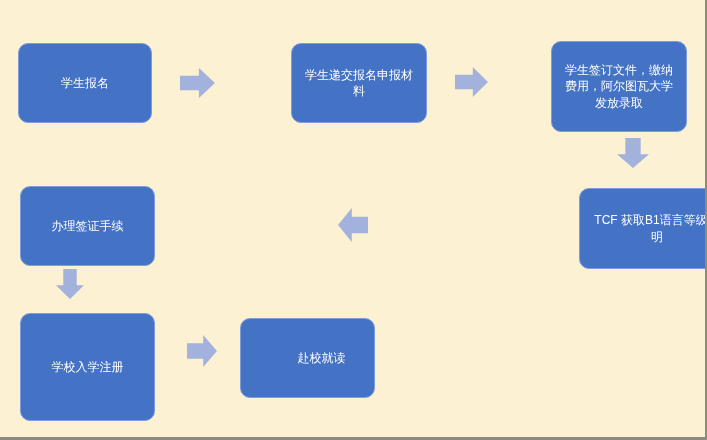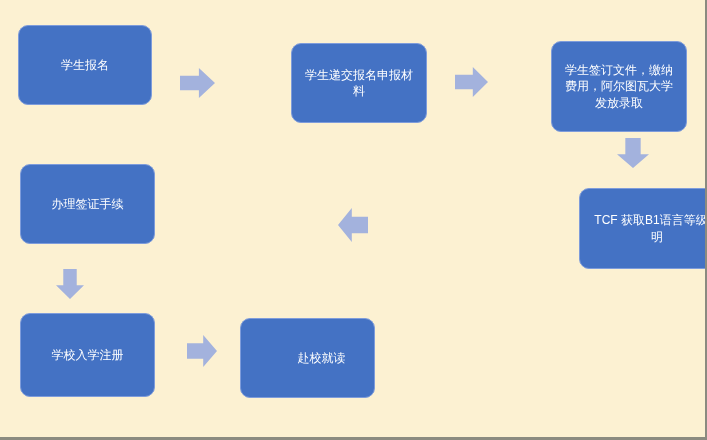--- a/index.html
+++ b/index.html
@@ -48,21 +48,21 @@
   }
   .arrow-down {
     clip-path: polygon(26% 0, 74% 0, 74% 54%, 100% 54%, 50% 100%, 0 54%, 26% 54%);
   }
 </style>
 </head>
 <body>
 
 <div class="canvas">
 
-  <div class="box" style="left:18px; top:25px; width:134px; height:80px;font-family:Liberation Serif, serif;">
+  <div class="box" style="left:18px; top:43px; width:134px; height:80px;font-family:Liberation Serif, serif;">
     <span class="box-label">学生报名</span>
   </div>
 
   <div class="arrow arrow-right" style="left:180px; top:68px; width:35px; height:30px;"></div>
 
   <div class="box" style="left:259px; top:43px; width:136px; height:80px;margin-left:32px;">
     <span class="box-label">学生递交报名申报材料</span>
   </div>
 
   <div class="arrow arrow-right" style="left:455px; top:67px; width:33px; height:30px;"></div>
@@ -72,27 +72,27 @@
   </div>
 
   <div class="arrow arrow-down" style="left:617px; top:138px; width:32px; height:30px;"></div>
 
   <div class="box" style="left:551px; top:188px; width:156px; height:81px;margin-left:28px;">
     <span class="box-label">TCF 获取B1语言等级证明</span>
   </div>
 
   <div class="arrow arrow-left" style="left:338px; top:208px; width:30px; height:34px;"></div>
 
-  <div class="box" style="left:20px; top:164px; width:135px; height:80px;">
+  <div class="box" style="left:20px; top:186px; width:135px; height:80px;">
     <span class="box-label">办理签证手续</span>
   </div>
 
   <div class="arrow arrow-down" style="left:56px; top:269px; width:28px; height:30px;"></div>
 
-  <div class="box" style="left:20px; top:313px; width:135px; height:84px;font-family:Liberation Serif, serif;">
+  <div class="box" style="left:20px; top:313px; width:135px; height:108px;font-family:Liberation Serif, serif;">
     <span class="box-label">学校入学注册</span>
   </div>
 
   <div class="arrow arrow-right" style="left:187px; top:335px; width:30px; height:32px;"></div>
 
   <div class="box" style="left:240px; top:318px; width:135px; height:80px;padding-left:39px;">
     <span class="box-label">赴校就读</span>
   </div>
 
 </div>

